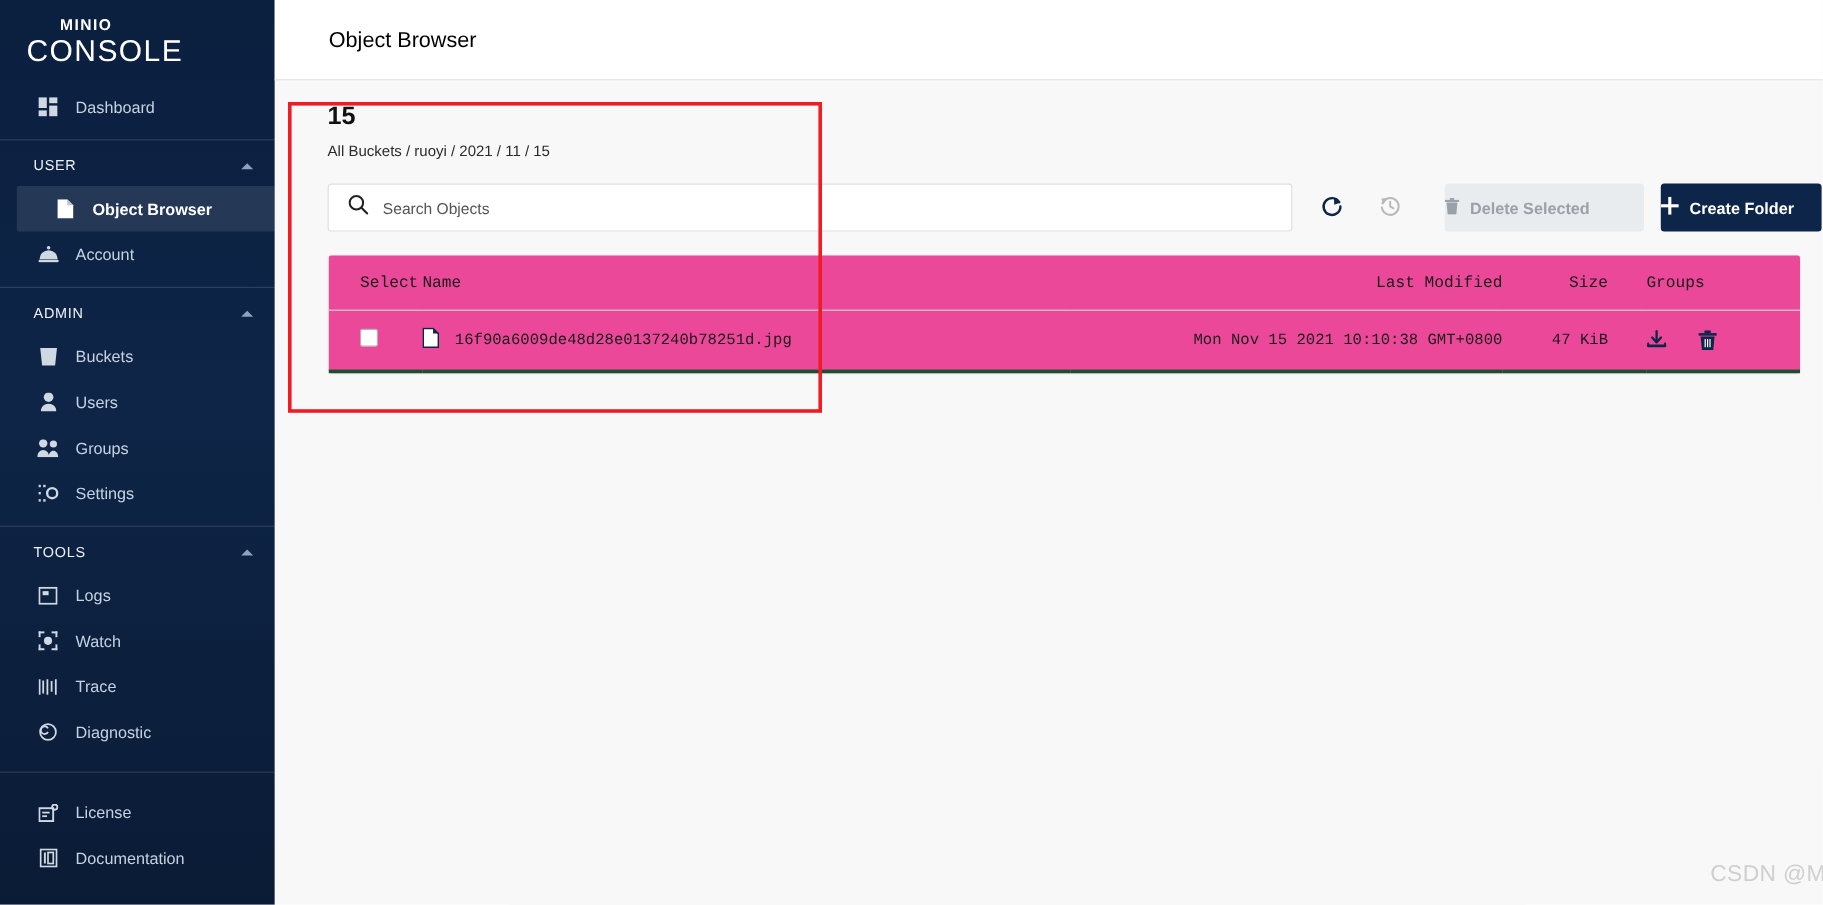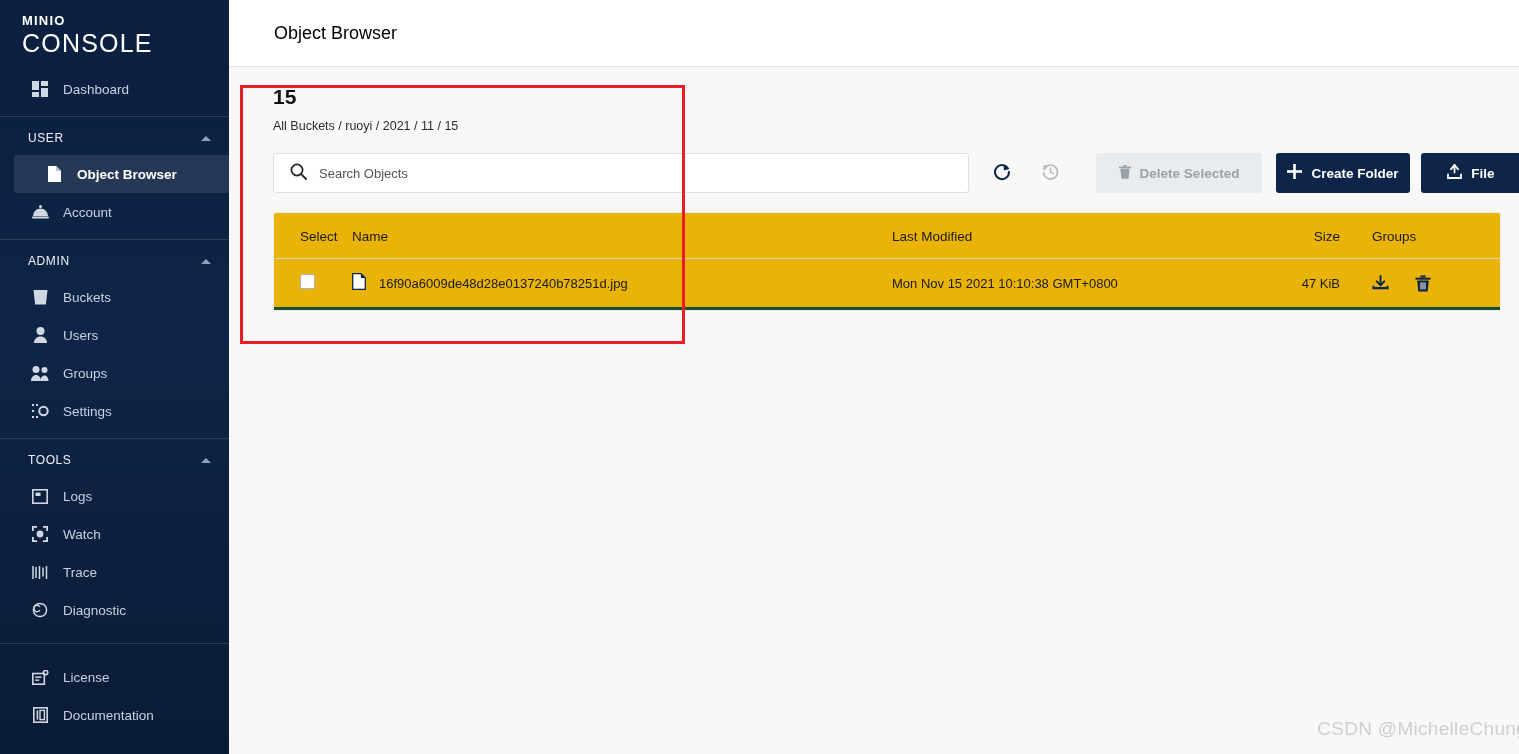--- a/index.html
+++ b/index.html
@@ -13,21 +13,21 @@
 
   
   .sidebar {
     width: 229px; height: 754px; flex: 0 0 229px;
     background: linear-gradient(180deg,#0b1f3f 0%,#0e2547 45%,#0a1b35 100%);
     color: #e7ecf3; position: relative; overflow: hidden;
   }
   .logo-area { padding: 14px 0 0 22px; height: 70px; }
   .logo-mini {
     font-size: 13px; font-weight: bold; letter-spacing: 1.2px;
-    color: #ffffff; line-height: 14px;
+    color: #ffffff; line-height: 14px; margin-left: 28px;
   }
   .logo-console {
     font-size: 25px; letter-spacing: 1.2px; color: #ffffff;
     line-height: 30px; font-weight: 300;
   }
   .nav-section-divider { height: 1px; background: rgba(255,255,255,0.13); margin: 0; }
   .nav-item {
     display: flex; align-items: center; height: 38px;
     padding-left: 31px; gap: 14px; cursor: pointer;
     color: #c7d2e0; font-size: 13.5px;
@@ -57,55 +57,55 @@
   }
   .page-title { font-size: 18px; color: #000000; }
 
   .content { padding: 18px 30px 0 22px; position: relative; }
 
   .obj-title { font-size: 21px; font-weight: bold; color: #111; padding-left: 22px; }
   .breadcrumb { font-size: 12.5px; color: #2b2b2b; padding-left: 22px; margin-top: 10px; }
 
   .toolbar { display: flex; align-items: center; margin-top: 20px; padding-left: 22px; gap: 0; }
   .search-box {
-    width: 696px; height: 40px; background: #ffffff;
+    width: 804px; height: 40px; background: #ffffff;
     border: 1px solid #e0e0e0; border-radius: 3px;
     display: flex; align-items: center; padding-left: 16px; gap: 12px;
   }
   .search-box input {
     border: none; outline: none; font-size: 13px; color: #222;
     font-family: "Liberation Sans", sans-serif; width: 560px; background: transparent;
   }
   .search-box input::placeholder { color: #555; }
 
   .icon-btn { width: 44px; height: 40px; display: flex; align-items: center; justify-content: center; cursor: pointer; background: none; border: none; }
   .btn {
     height: 40px; border: none; border-radius: 3px; cursor: pointer;
-    display: inline-flex; align-items: center; justify-content: center; gap: 9px;
+    display: inline-flex; align-items: center; gap: 9px;
     font-family: "Liberation Sans", sans-serif; font-size: 13.5px; font-weight: bold;
   }
   .btn-disabled { background: #e9ecef; color: #9aa1a8; width: 166px; cursor: default; }
   .btn-primary { background: #0d2548; color: #ffffff; }
   .btn-create { width: 134px; margin-left: 14px; }
   .btn-file { width: 100px; margin-left: 11px; }
 
   
   .table-card {
-    margin-top: 19px; margin-left: 22px; width: 1228px; background: #eab308;
-    border: 1px solid #ededed; border-radius: 3px;
+    margin-top: 19px; margin-left: 22px; width: 1228px; background: #ec4899;
+    border: 1px solid #ededed; border-radius: 3px; font-family: Liberation Mono, monospace;
   }
   table { width: 100%; border-collapse: collapse; }
   thead th {
     font-size: 13.5px; color: #1a1a1a; font-weight: normal;
     text-align: left; padding: 16px 0 14px 0; border-bottom: 1px solid #cfcfcf;
   }
   tbody td { font-size: 13px; color: #1a1a1a; padding: 14px 0; border-bottom: 3px solid #14532d; }
   .c-select { width: 78px; padding-left: 26px; }
   .c-name { }
-  .c-mod { width: 360px; }
+  .c-mod { width: 360px; text-align: right; }
   .c-size { width: 120px; text-align: right; padding-right: 32px; }
   .c-opt { width: 128px; }
   th.c-size { text-align: right; padding-right: 32px; }
   th.c-opt { padding-left: 0; }
   .cb {
     width: 15px; height: 15px; border: 1px solid #b4b4b4; border-radius: 2px;
     background: #fff; display: inline-block; cursor: pointer;
   }
   .name-cell { display: flex; align-items: center; gap: 13px; }
   .opt-cell { display: flex; align-items: center; gap: 26px; }

